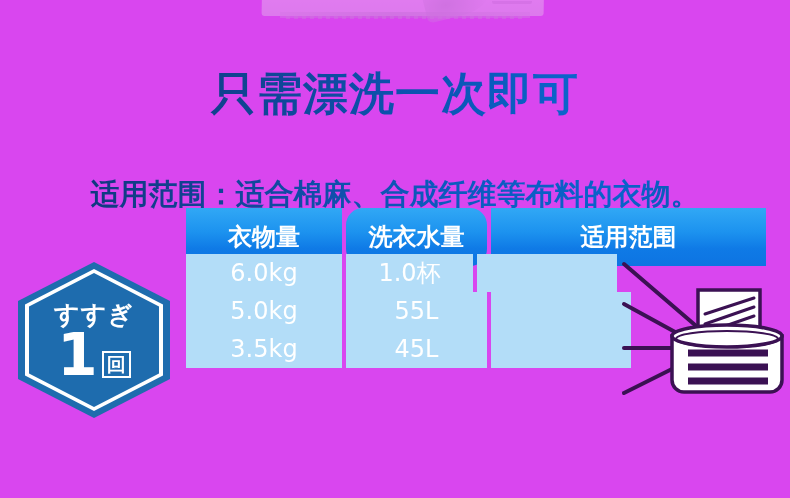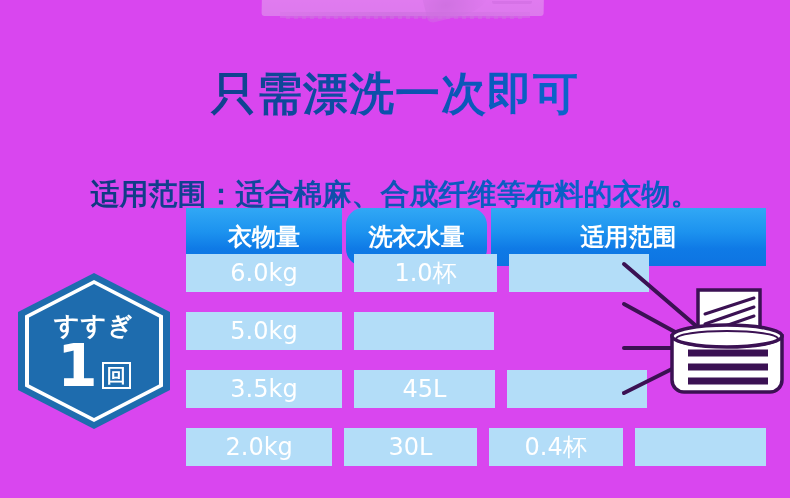--- a/index.html
+++ b/index.html
@@ -61,21 +61,21 @@
     text-align:center;
     font-size:29px;line-height:38px;font-weight:bold;
     background:linear-gradient(100deg,#0d2f6e 0%,#123e8c 20%,#0c59bd 55%,#0a62cb 78%,#0b4a99 100%);
     -webkit-background-clip:text;background-clip:text;
     color:transparent;-webkit-text-fill-color:transparent;
     white-space:nowrap;
     margin-top:35px;
   }
 
   
-  .hex-wrap{position:absolute;left:18px;top:273px;width:176px;height:156px;}
+  .hex-wrap{position:absolute;left:18px;top:262px;width:176px;height:156px;}
   .hex-outer,.hex-inner{
     position:absolute;
     clip-path:polygon(50% 0%,100% 25%,100% 75%,50% 100%,0% 75%,0% 25%);
   }
   .hex-outer{left:0;top:0;width:152px;height:156px;background:#1e6cae;}
   .hex-mid{
     position:absolute;left:7px;top:7px;width:138px;height:142px;background:#ffffff;
     clip-path:polygon(50% 0%,100% 25%,100% 75%,50% 100%,0% 75%,0% 25%);
   }
   .hex-inner{left:11px;top:11px;width:130px;height:134px;background:#1e6cae;}
@@ -101,30 +101,30 @@
   .th{
     background:linear-gradient(180deg,#31a8f5 0%,#1c92ef 42%,#0f7ae6 70%,#0d74e2 100%);
     color:#ffffff;font-size:24px;font-weight:bold;
     display:flex;align-items:center;justify-content:center;
     height:58px;
   }
   .th-c1{width:156px;}
   .th-c2{width:141px;border-radius:17px;}
   .th-c3{width:275px;}
   .tbl-body{margin-top:4px;}
-  .tr{display:flex;gap:12px;margin-bottom:20px;height:38px;}
+  .tr{display:flex;gap:4px;margin-bottom:0;height:38px;}
   .td{
     background:#b3ddf8;color:#ffffff;
     font-size:24px;font-weight:normal;
     display:flex;align-items:center;justify-content:center;
     height:38px;
   }
   .td-c1{width:156px;}
   .td-c2{width:141px;}
-  .td-c3{width:143px;}
+  .td-c3{width:127px;}
   .td-c4{width:140px;}
 
   
   .art{position:absolute;left:186px;top:208px;width:600px;height:215px;pointer-events:none;}
 </style>
 </head>
 <body>
 
 <div id="stage">
 
@@ -162,35 +162,30 @@
     <div class="tbl-body">
 
       <div class="tr">
         <div class="td td-c1">6.0kg</div>
         <div class="td td-c3">1.0杯</div>
         <div class="td td-c4"></div>
       </div>
 
       <div class="tr">
         <div class="td td-c1">5.0kg</div>
+        <div class="td td-c2">55L</div>
         <div class="td td-c4"></div>
       </div>
 
       <div class="tr">
         <div class="td td-c1">3.5kg</div>
         <div class="td td-c2">45L</div>
         <div class="td td-c4"></div>
       </div>
 
-      <div class="tr">
-        <div class="td td-c1">2.0kg</div>
-        <div class="td td-c2">30L</div>
-        <div class="td td-c3">0.4杯</div>
-        <div class="td td-c4"></div>
-      </div>
 
     </div>
   </div>
 
   <div class="art">
     <svg width="600" height="215" viewBox="0 0 600 215" xmlns="http://www.w3.org/2000/svg">
       <g stroke="#3b1153" stroke-width="4" fill="none" stroke-linecap="round">
         <line x1="438" y1="56" x2="516" y2="123"></line>
         <line x1="438" y1="96" x2="500" y2="130"></line>
         <line x1="438" y1="140" x2="498" y2="140"></line>

